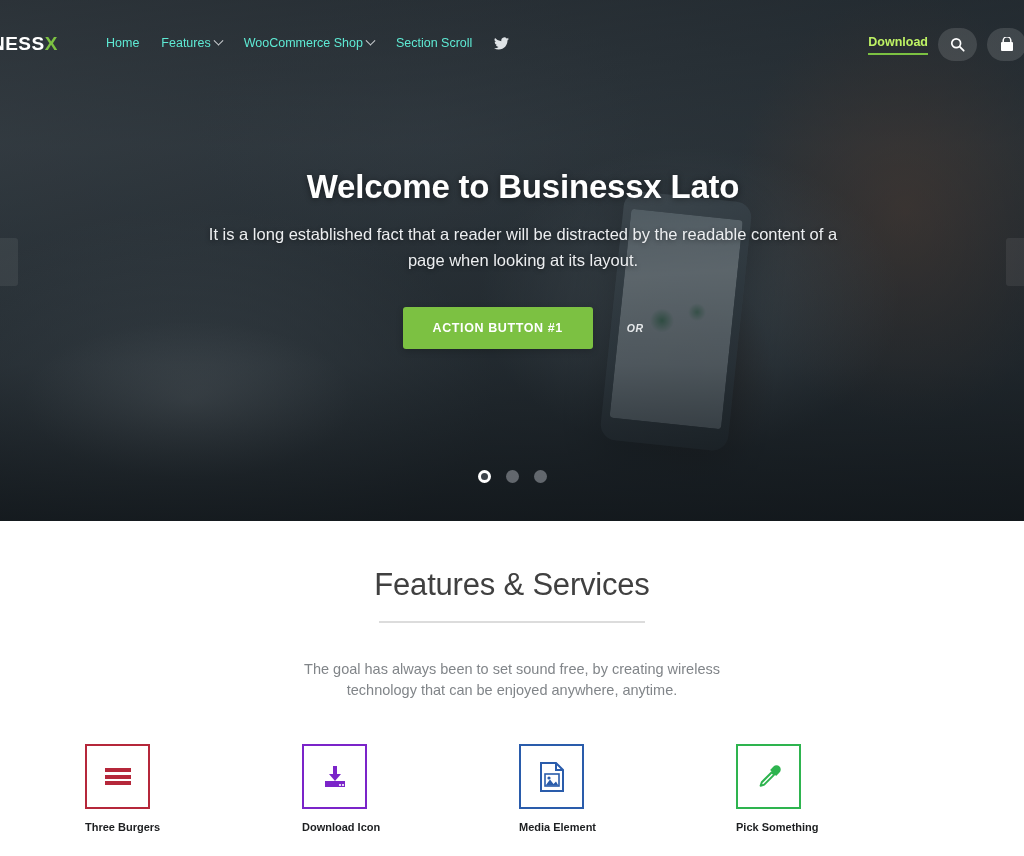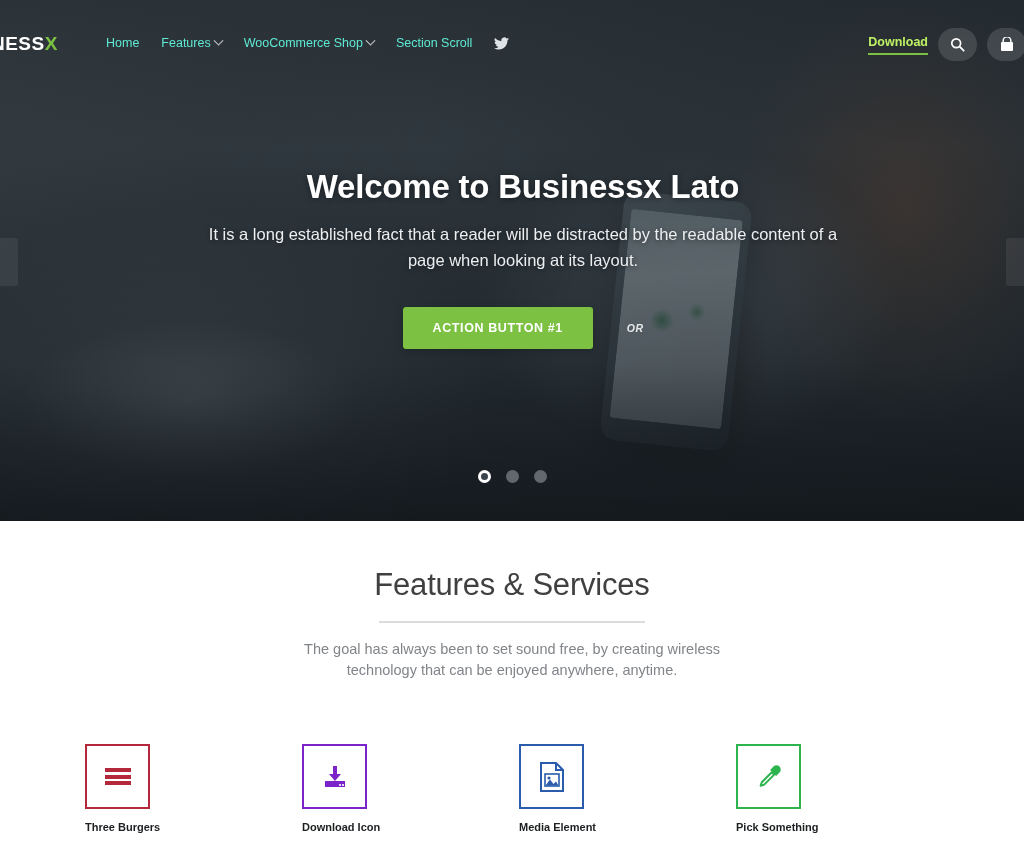--- a/index.html
+++ b/index.html
@@ -196,21 +196,21 @@
   .section-title {
     font-size: 31px; font-weight: 400; color: #404040;
     letter-spacing: -.2px;
   }
   .section-rule {
     margin-top: 18px;
     width: 266px; height: 2px;
     background: #dcdcdc;
   }
   .section-desc {
-    margin-top: 16px;
+    margin-top: 36px;
     width: 470px; text-align: center;
     font-size: 14.5px; line-height: 1.45; color: #818589;
   }
 
   .feature-grid {
     position: absolute; left: 0; top: 223px;
     width: 1024px;
     display: grid;
     grid-template-columns: repeat(4, 217px);
     justify-content: center;

